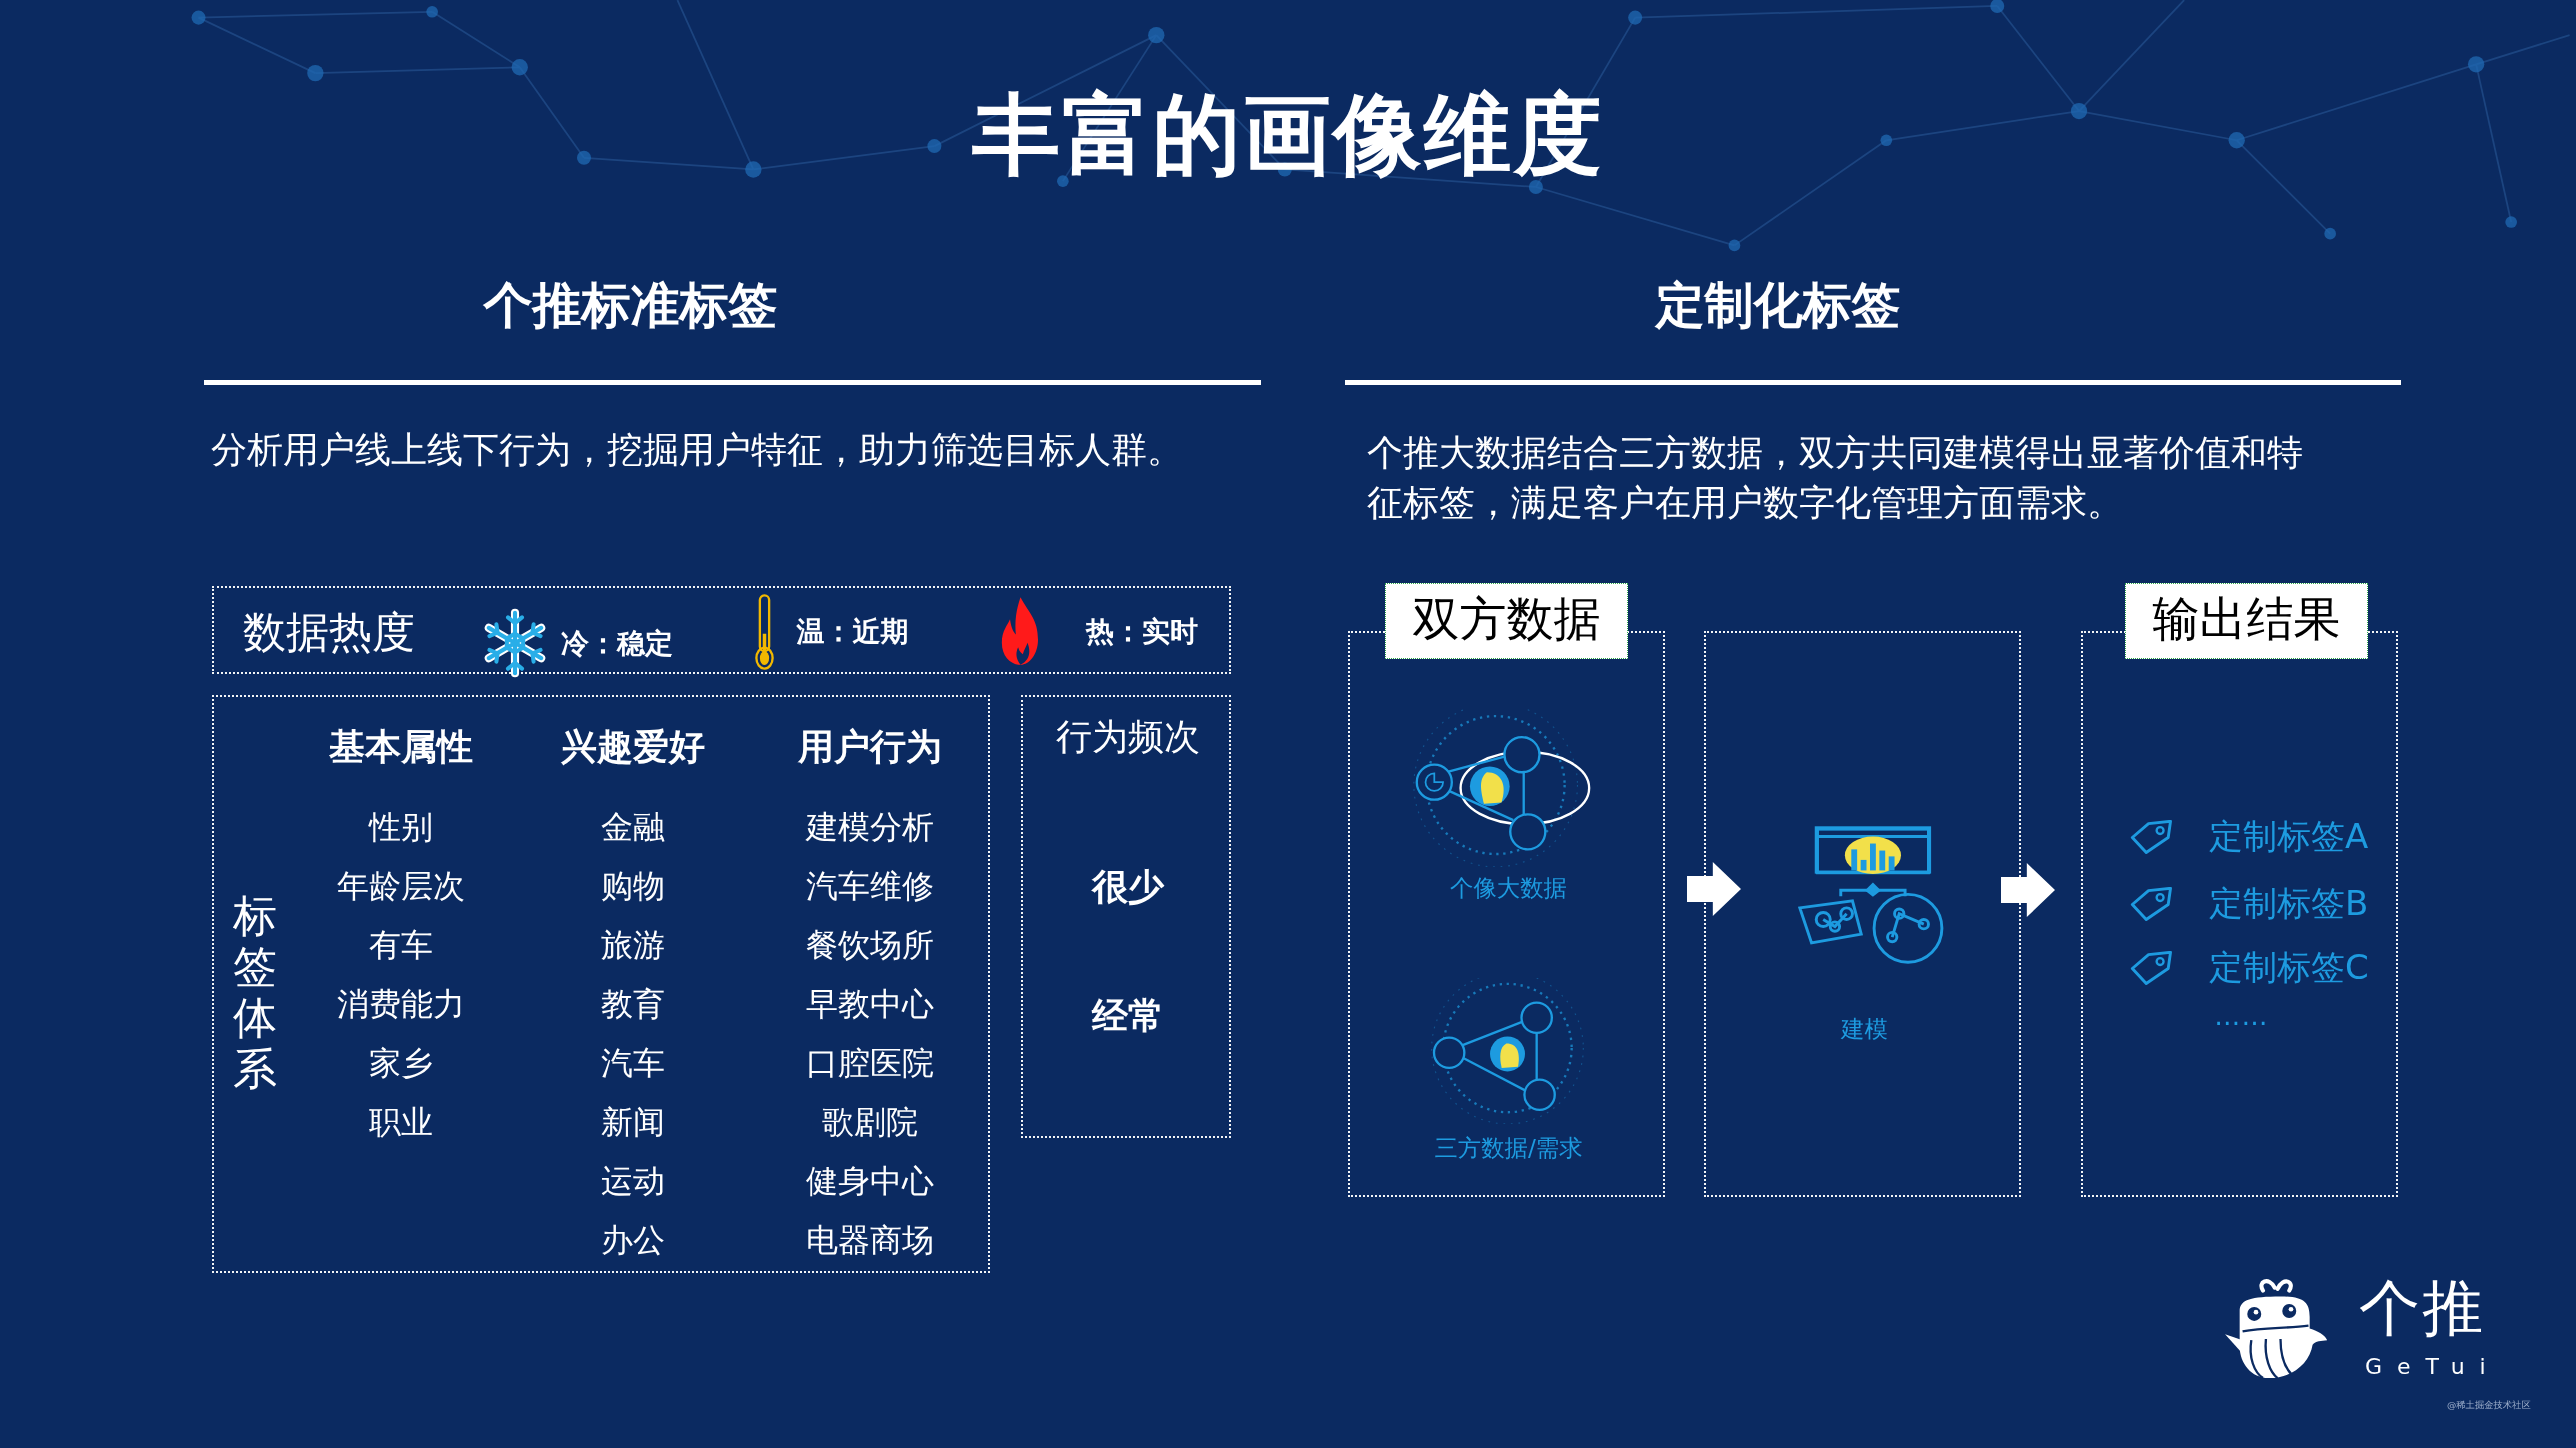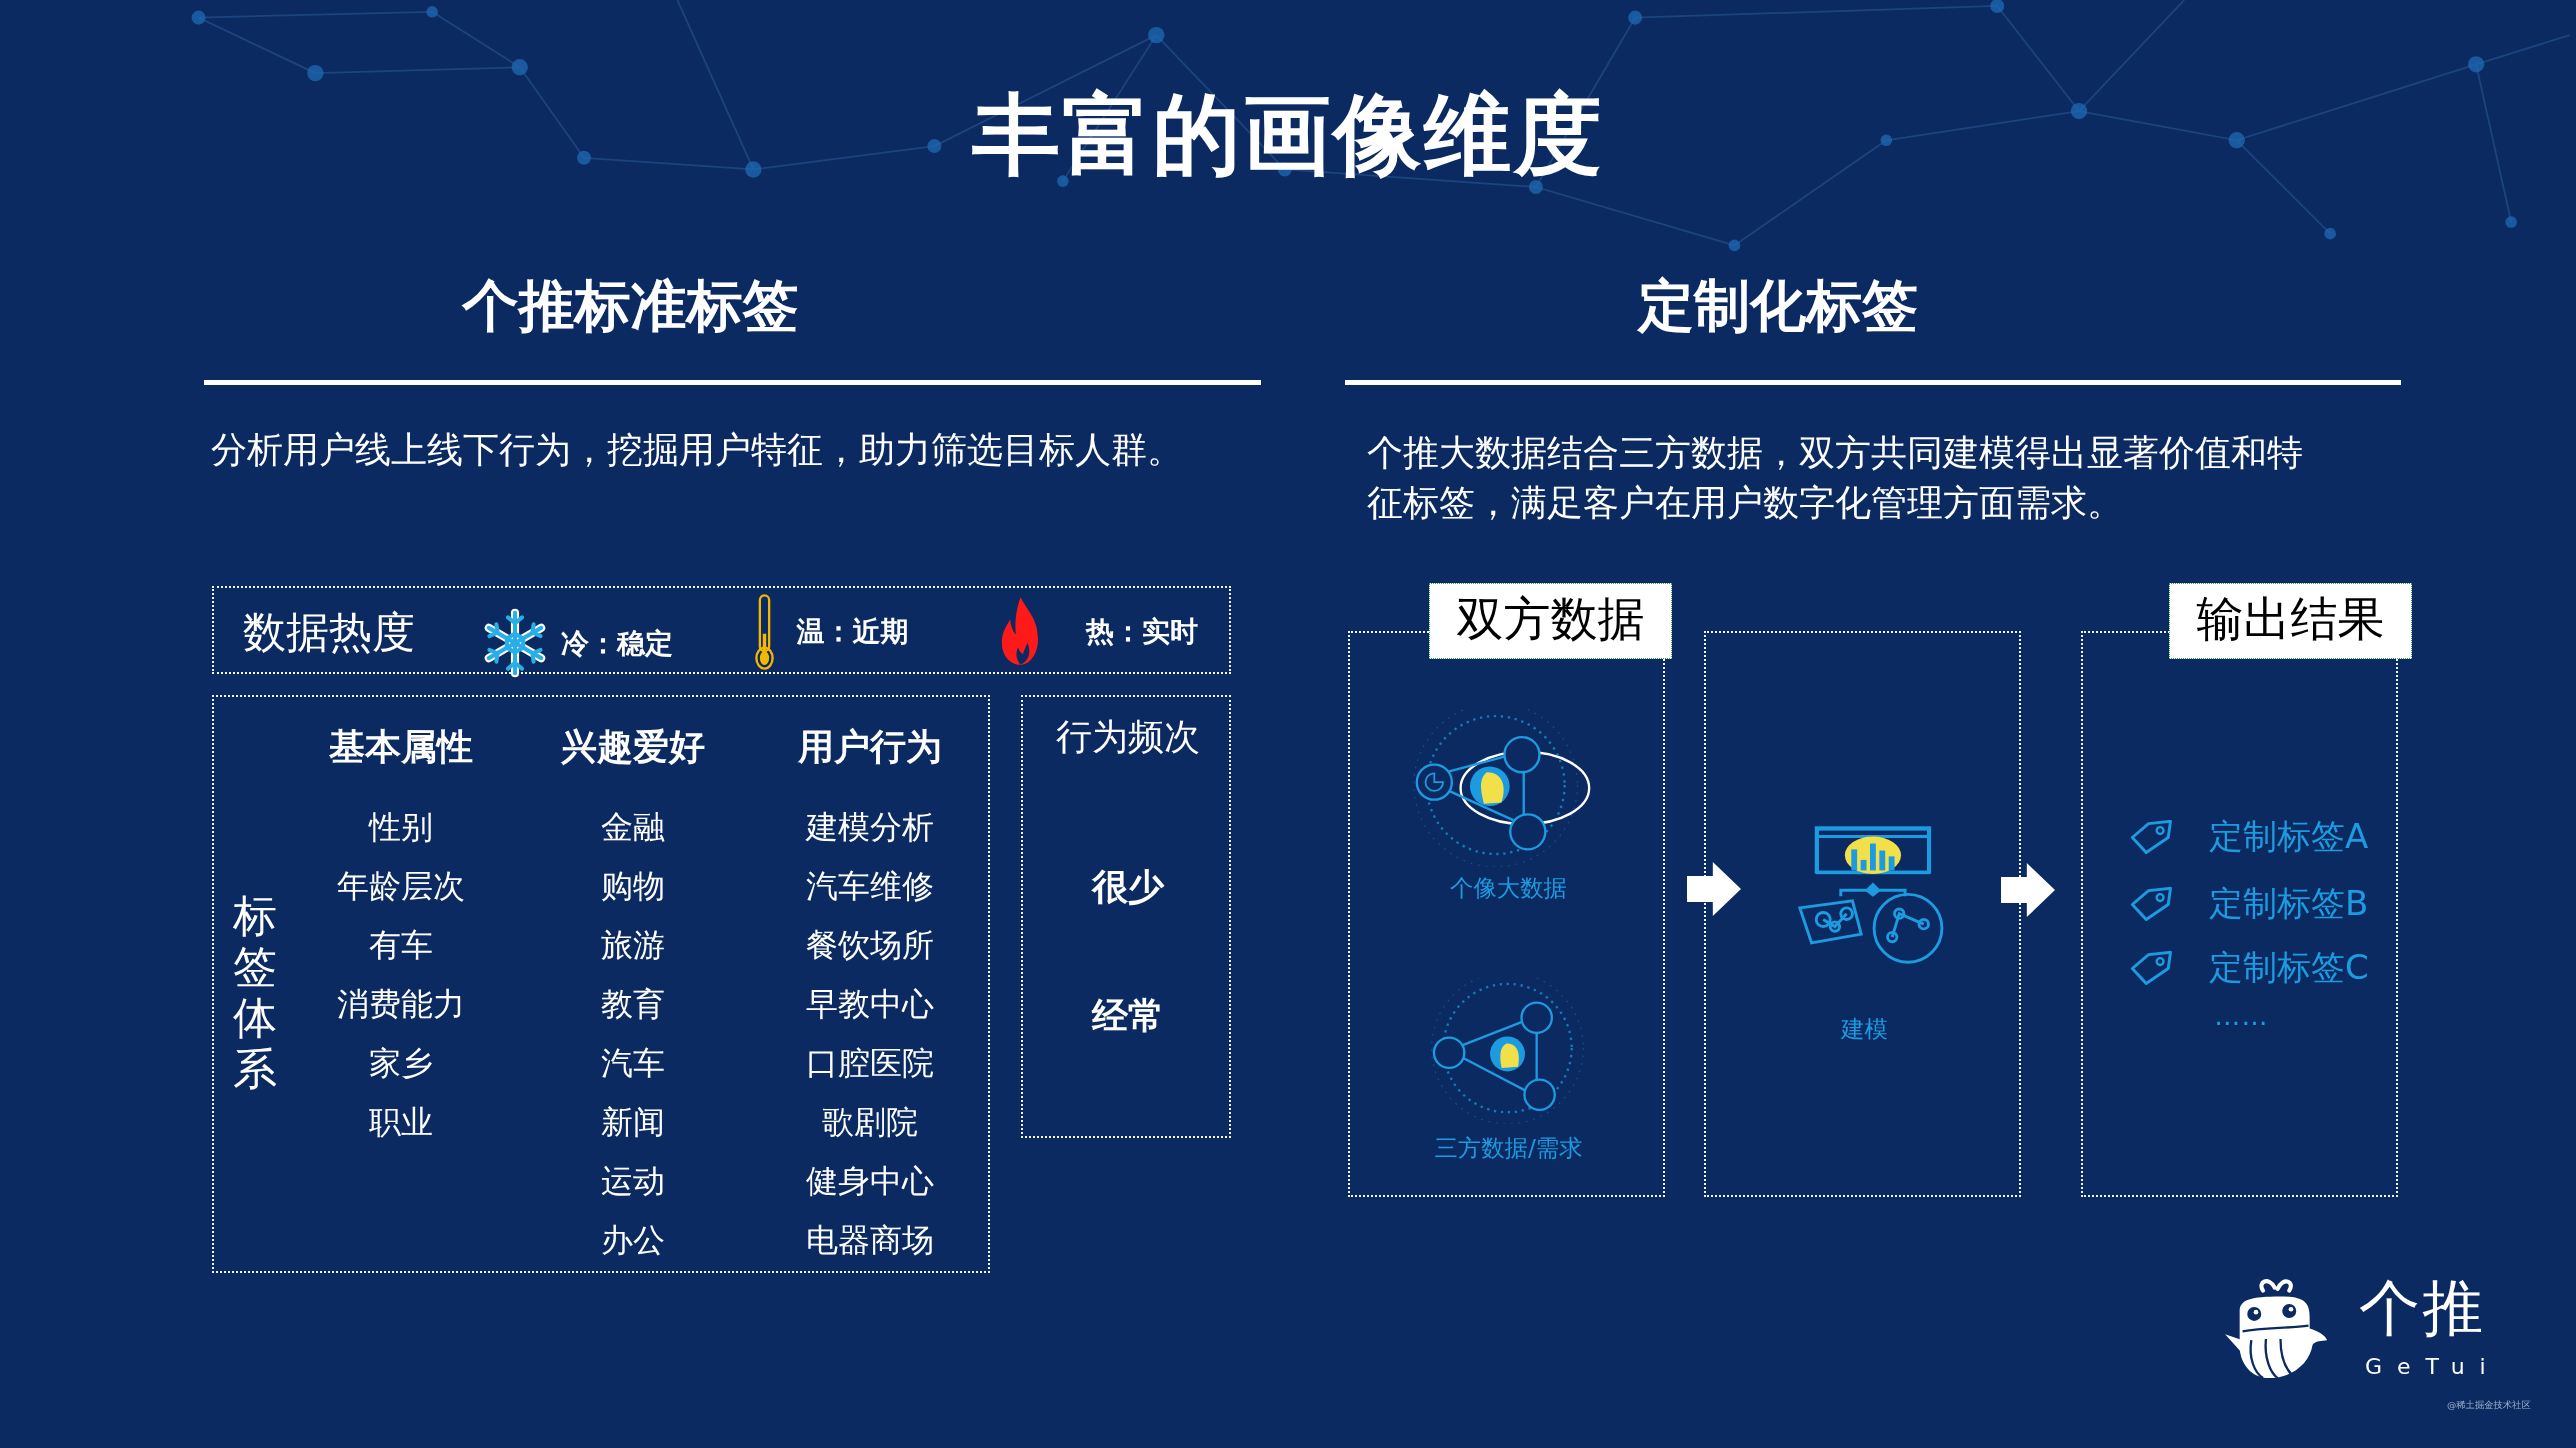--- a/index.html
+++ b/index.html
@@ -8,21 +8,21 @@
     background:#0b2a61;
     font-family:"DejaVu Sans","Liberation Sans",sans-serif;
     color:#ffffff;
   }
   .bg-net { position:absolute; left:0; top:0; width:2576px; height:263px; }
   .abs { position:absolute; }
   .title {
     left:0; width:2576px; top:82px; text-align:center;
     font-size:88px; font-weight:bold; letter-spacing:2.3px; line-height:105px;
   }
-  .sec-title { font-size:56px; font-weight:bold; text-align:center; line-height:58px; }
+  .sec-title { font-size:49px; font-weight:bold; text-align:center; line-height:58px; }
   .rule { height:4.7px; background:#ffffff; }
   .desc { font-size:36px; line-height:50px; }
   .dotted { border:2.3px dotted rgba(255,255,255,0.95); box-sizing:border-box; }
 
   
   .heat { left:212px; top:586px; width:1019px; height:88px; }
   .heat-label { left:29px; top:17.5px; font-size:43px; line-height:53px; }
   .heat-item { top:20px; font-size:28px; font-weight:bold; line-height:47px; display:flex; align-items:center; }
 
   
@@ -34,21 +34,21 @@
 
   .freq { left:1021px; top:695px; width:210px; height:443px; }
   .freq-title { left:0; width:210px; top:13px; text-align:center; font-size:36px; line-height:53px; }
   .freq-item { left:0; width:210px; text-align:center; font-size:36px; font-weight:bold; line-height:47px; }
 
   
   .stage { top:631px; height:566px; }
   .stage-label {
     position:absolute; top:-50px; background:#ffffff; color:#000000;
     font-size:47px; line-height:70px; height:76px; text-align:center;
-    border:1.8px dotted #2da84a; box-sizing:border-box;margin-left:44px;
+    border:1.8px dotted #2da84a; box-sizing:border-box;
   }
   .cap { color:#1d9be0; font-size:23.4px; text-align:center; position:absolute; }
   .arrow { position:absolute; }
   .tag-row { position:absolute; left:47px; display:flex; align-items:center; color:#1d9be0; font-size:34px; }
   .tag-row svg { margin-right:35px; }
 </style>
 </head>
 <body>
 
 <svg class="bg-net" viewBox="0 0 4411 450">

